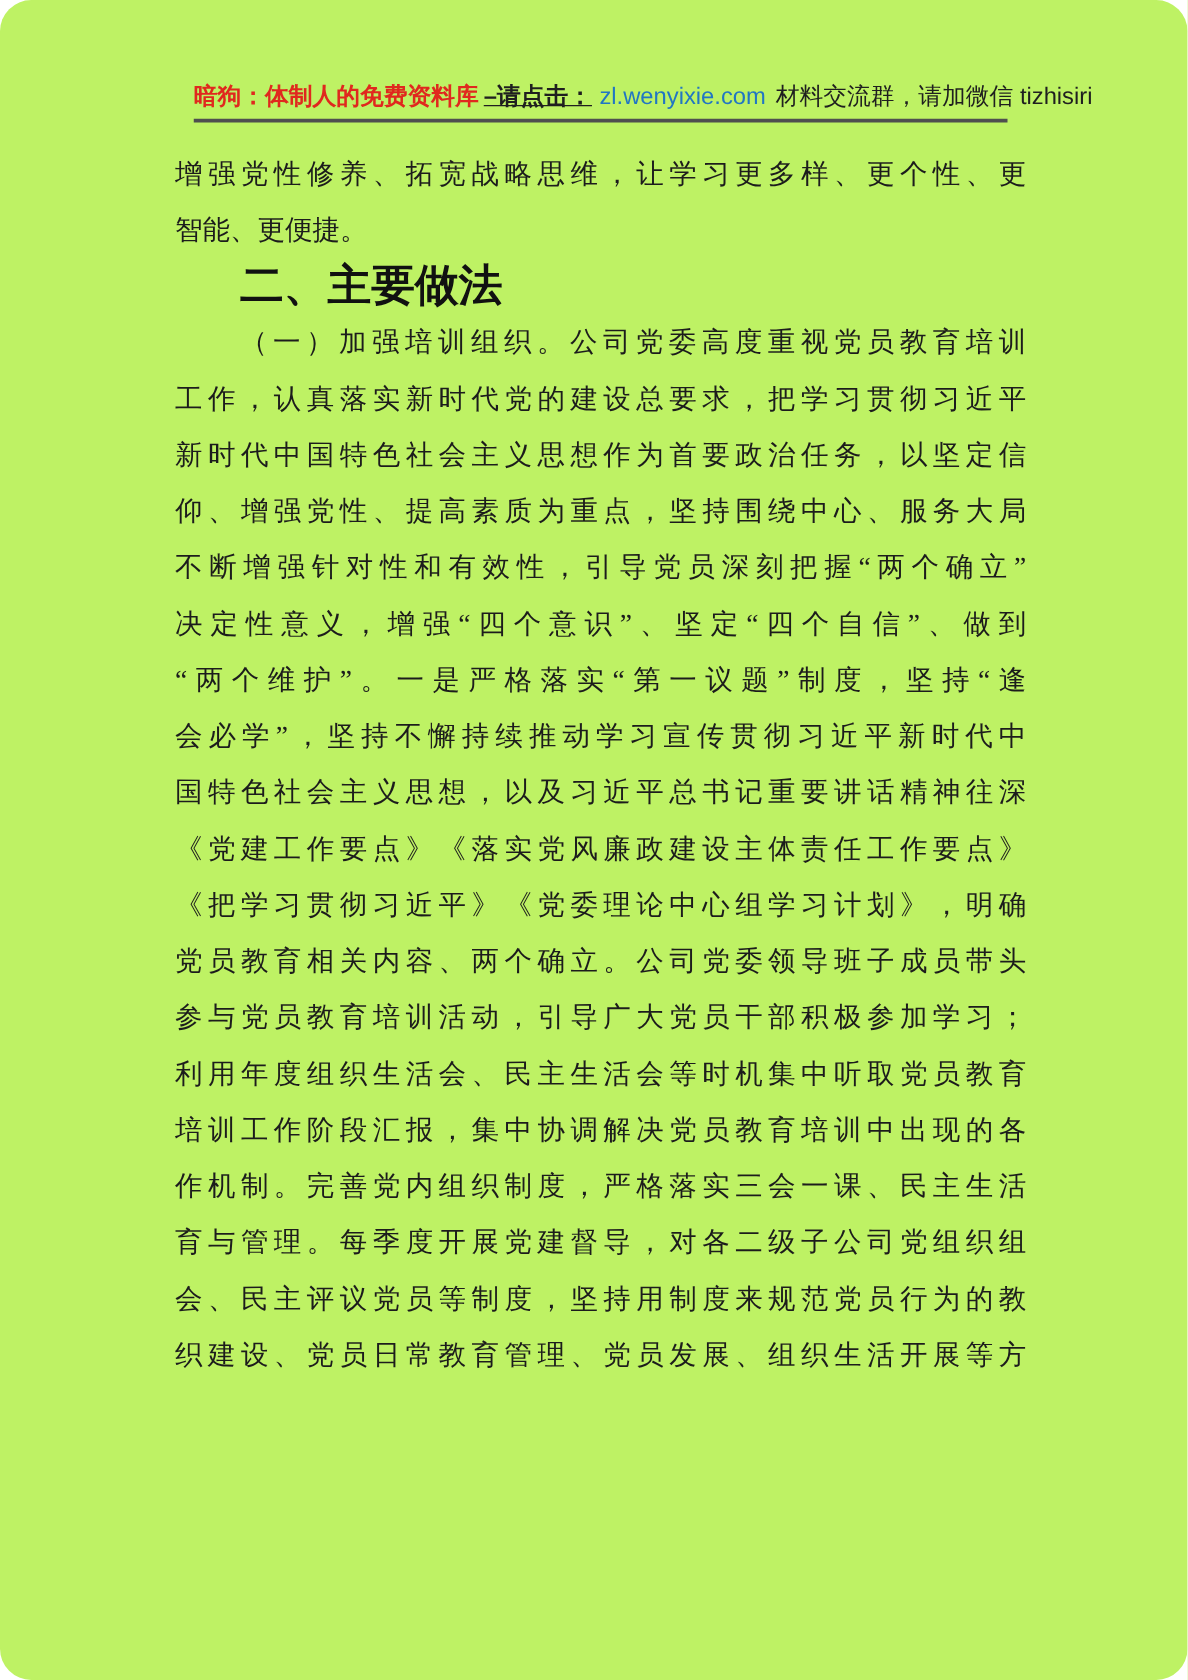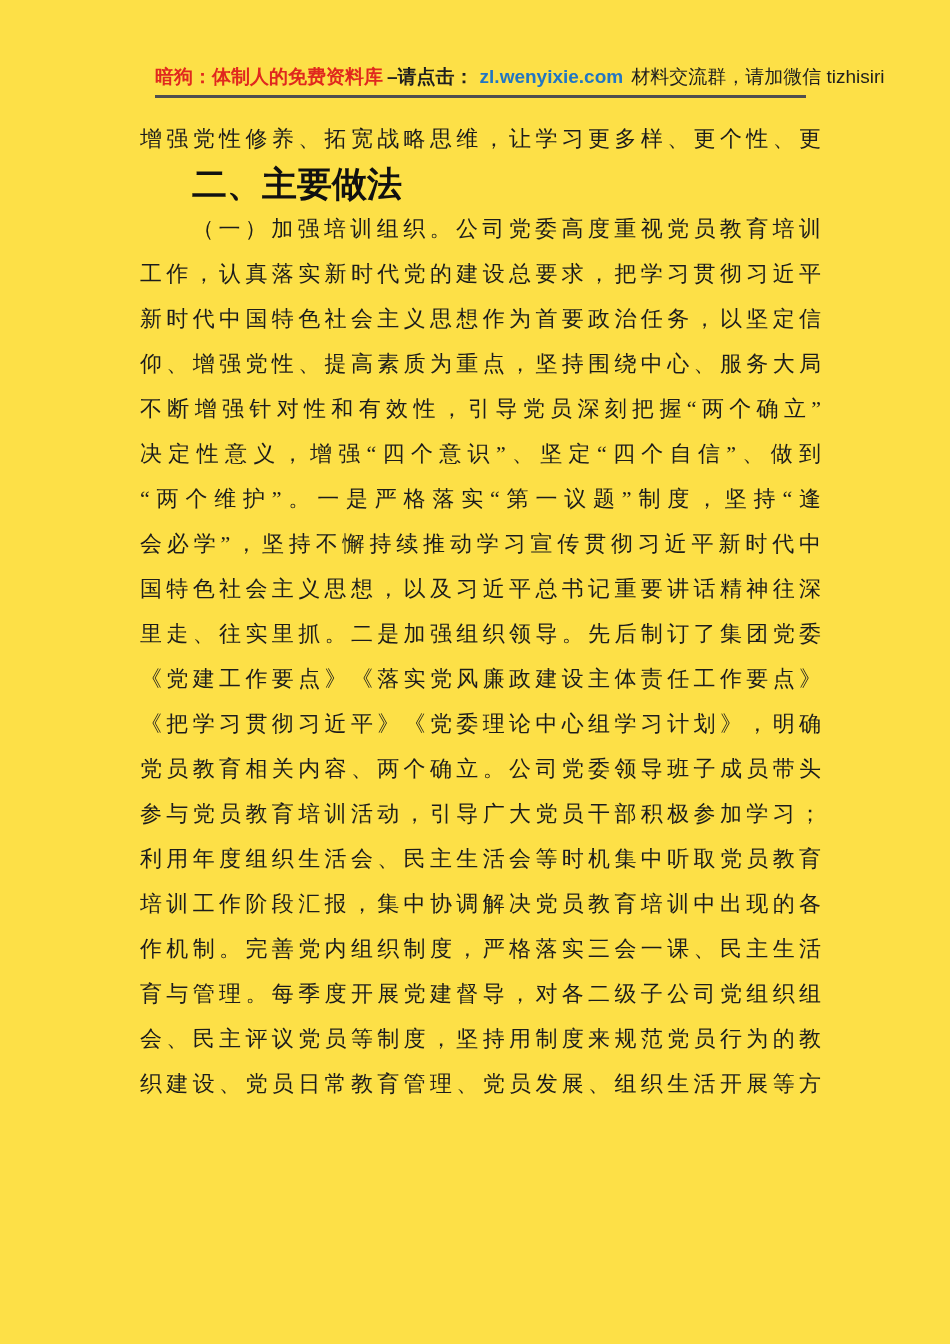--- a/index.html
+++ b/index.html
@@ -4,23 +4,24 @@
 <style>
   html, body {
     margin: 0;
     padding: 0;
     background: #ffffff;
   }
   .page {
     position: relative;
     width: 950px;
     height: 1344px;
-    background: #fde047;
+    background: #bef264;
     overflow: hidden;
     font-family: "Liberation Serif", "DejaVu Serif", serif;
+    border-radius: 25px;
   }
   
   .promo-header {
     position: absolute;
     left: 155px;
     top: 64px;
     width: 660px;
     display: flex;
     align-items: baseline;
     white-space: nowrap;
@@ -29,27 +30,27 @@
     color: #1a1a1a;
   }
   .promo-brand {
     color: #e0281e;
     font-weight: 700;
   }
   .promo-prompt {
     margin-left: 4px;
     font-weight: 600;
     color: #1f1f1f;
+    text-decoration: underline;
   }
   .promo-link {
     margin-left: 6px;
     color: #2176c4;
     text-decoration: none;
     cursor: pointer;
-    font-weight: bold;
   }
   .promo-note {
     margin-left: 8px;
     color: #1f1f1f;
   }
   .header-divider {
     position: absolute;
     left: 155px;
     top: 95px;
     width: 651px;
@@ -97,31 +98,31 @@
     <span class="promo-brand">暗狗：体制人的免费资料库</span>
     <span class="promo-prompt">–请点击：</span>
     <a class="promo-link">zl.wenyixie.com</a>
     <span class="promo-note">材料交流群，请加微信 tizhisiri</span>
   </div>
 
   <div class="header-divider"></div>
 
   <div class="doc">
       <div class="line jl">增强党性修养、拓宽战略思维，让学习更多样、更个性、更</div>
+      <div class="line">智能、更便捷。</div>
       <div class="line indent heading">二、主要做法</div>
       <div class="line jl indent">（一）加强培训组织。公司党委高度重视党员教育培训</div>
       <div class="line jl">工作，认真落实新时代党的建设总要求，把学习贯彻习近平</div>
       <div class="line jl">新时代中国特色社会主义思想作为首要政治任务，以坚定信</div>
       <div class="line jl">仰、增强党性、提高素质为重点，坚持围绕中心、服务大局</div>
       <div class="line jl">不断增强针对性和有效性，引导党员深刻把握“两个确立”</div>
       <div class="line jl">决定性意义，增强“四个意识”、坚定“四个自信”、做到</div>
       <div class="line jl">“两个维护”。一是严格落实“第一议题”制度，坚持“逢</div>
       <div class="line jl">会必学”，坚持不懈持续推动学习宣传贯彻习近平新时代中</div>
       <div class="line jl">国特色社会主义思想，以及习近平总书记重要讲话精神往深</div>
-      <div class="line jl">里走、往实里抓。二是加强组织领导。先后制订了集团党委</div>
       <div class="line jl">《党建工作要点》《落实党风廉政建设主体责任工作要点》</div>
       <div class="line jl">《把学习贯彻习近平》《党委理论中心组学习计划》，明确</div>
       <div class="line jl">党员教育相关内容、两个确立。公司党委领导班子成员带头</div>
       <div class="line jl">参与党员教育培训活动，引导广大党员干部积极参加学习；</div>
       <div class="line jl">利用年度组织生活会、民主生活会等时机集中听取党员教育</div>
       <div class="line jl">培训工作阶段汇报，集中协调解决党员教育培训中出现的各</div>
       <div class="line jl">作机制。完善党内组织制度，严格落实三会一课、民主生活</div>
       <div class="line jl">育与管理。每季度开展党建督导，对各二级子公司党组织组</div>
       <div class="line jl">会、民主评议党员等制度，坚持用制度来规范党员行为的教</div>
       <div class="line jl">织建设、党员日常教育管理、党员发展、组织生活开展等方</div>

